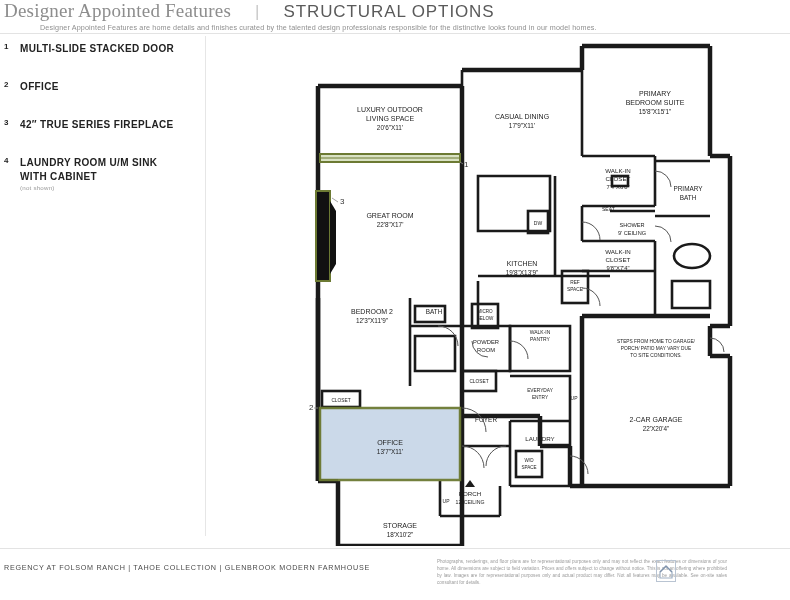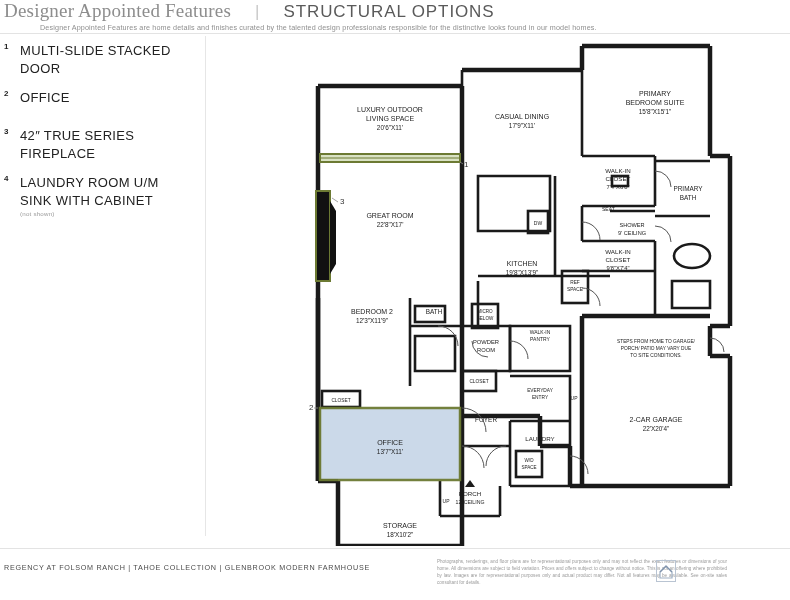--- a/index.html
+++ b/index.html
@@ -40,21 +40,21 @@
   }
 
   
   .features { position: absolute; left: 0; top: 42px; width: 200px; }
   .feat { position: relative; min-height: 26px; padding-left: 20px; margin-bottom: 12px; }
   .feat-num {
     position: absolute; left: 4px; top: 0;
     font-size: 8px; font-weight: bold; color: #222;
   }
   .feat-label {
-    font-size: 13px; font-weight: normal; color: #222;
+    font-size: 10px; font-weight: bold; color: #222;
     letter-spacing: .35px; line-height: 1.35; max-width: 165px;
     text-transform: uppercase;
   }
   .feat-note {
     font-size: 6.2px; color: #9a9a9a; letter-spacing: .2px; margin-top: 1px;
   }
 
   .vdiv {
     position: absolute; left: 205px; top: 36px; width: 1px; height: 500px;
     background: #e6e6e6;

